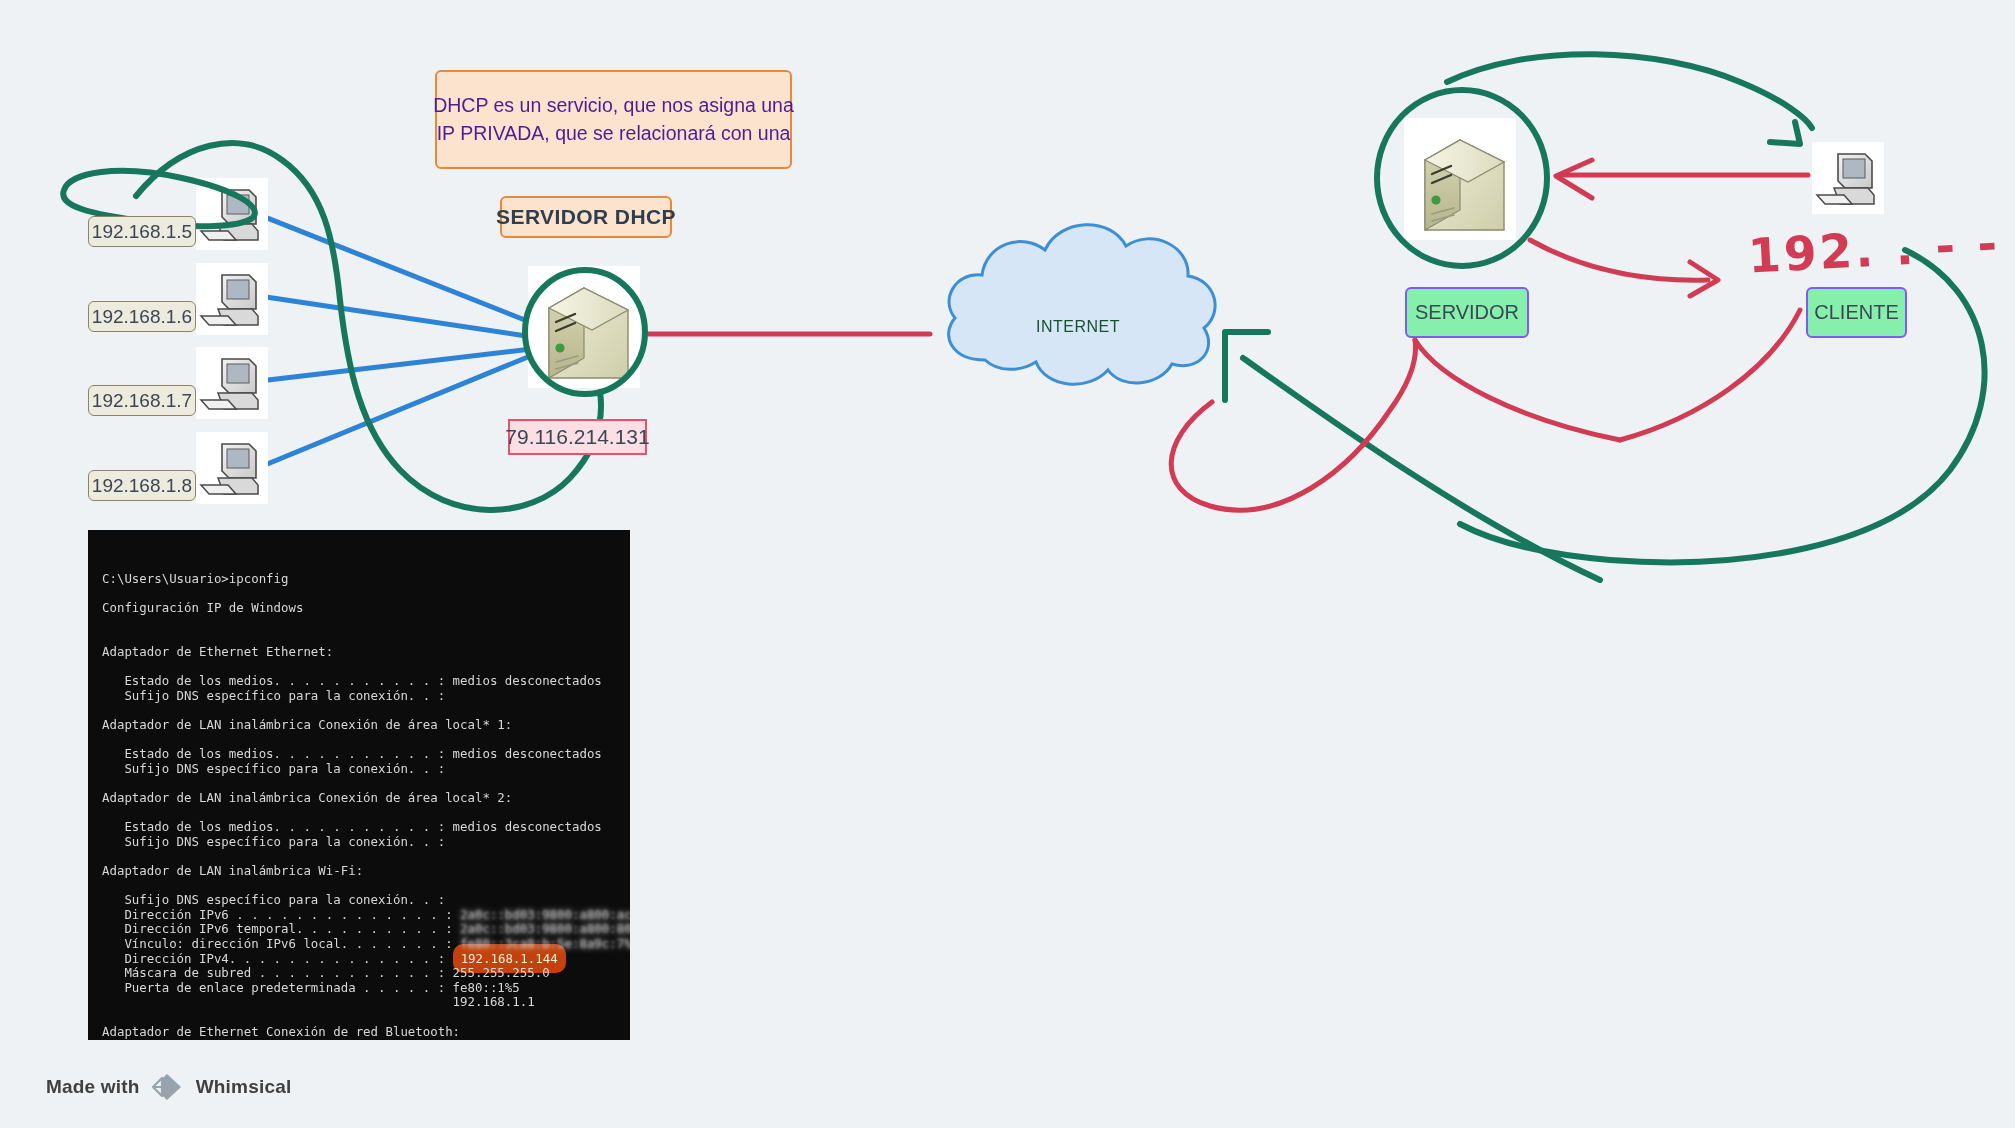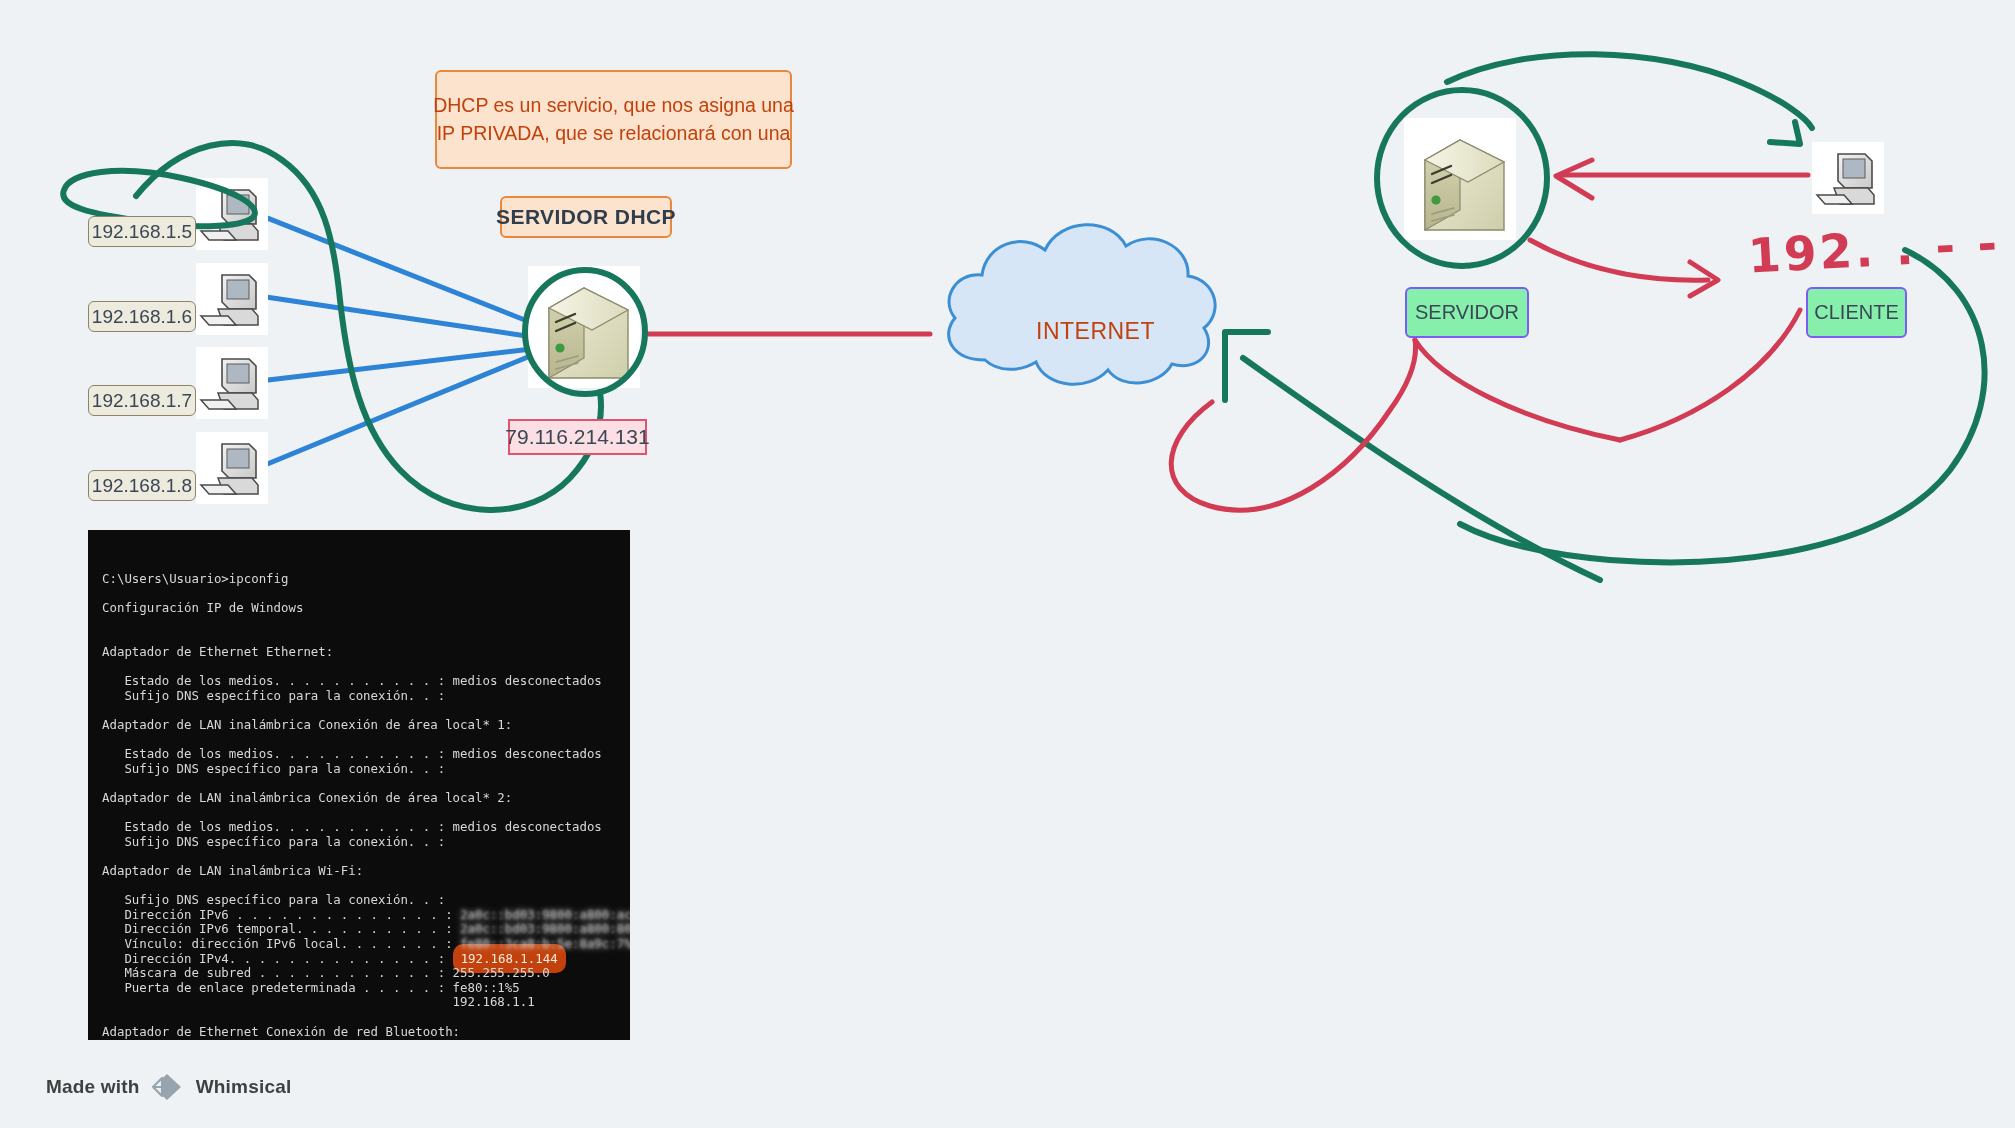--- a/index.html
+++ b/index.html
@@ -38,21 +38,21 @@
     color:#2f3d4c;
     font-size:21px;
     font-weight:bold;
     letter-spacing:.4px;
     height:42px;
     border-radius:6px;
   }
   .note-box{
     background:#fbe3cd;
     border:2px solid #e8883c;
-    color:#c2410c;
+    color:#4c1d95;
     font-size:19.5px;
     line-height:1.42;
     text-align:center;
     border-radius:6px;
     display:flex;flex-direction:column;align-items:center;justify-content:center;
     padding:2px 12px;
   }
   .pub-ip{
     background:#fbdfe4;
     border:2px solid #e0556d;
@@ -66,22 +66,22 @@
     background:#86efac;
     border:2px solid #7c5cf5;
     color:#3b4754;
     font-size:20px;
     height:51px;
     border-radius:6px;
     padding:0 16px;
   }
   .cloud-text{
     position:absolute;
-    color:#c2410c;
-    font-size:23px;
+    color:#14532d;
+    font-size:16px;
     letter-spacing:.5px;
     white-space:nowrap;
   }
 
   
   .handwrite{
     position:absolute;
     color:#d13b54;
     font-family:"DejaVu Sans", sans-serif;
     font-size:47px;

